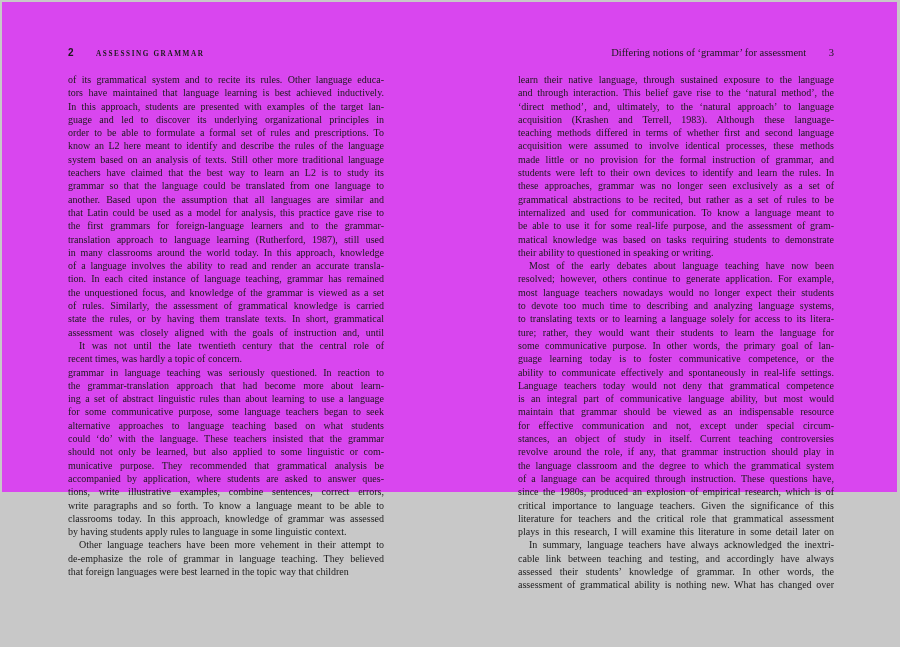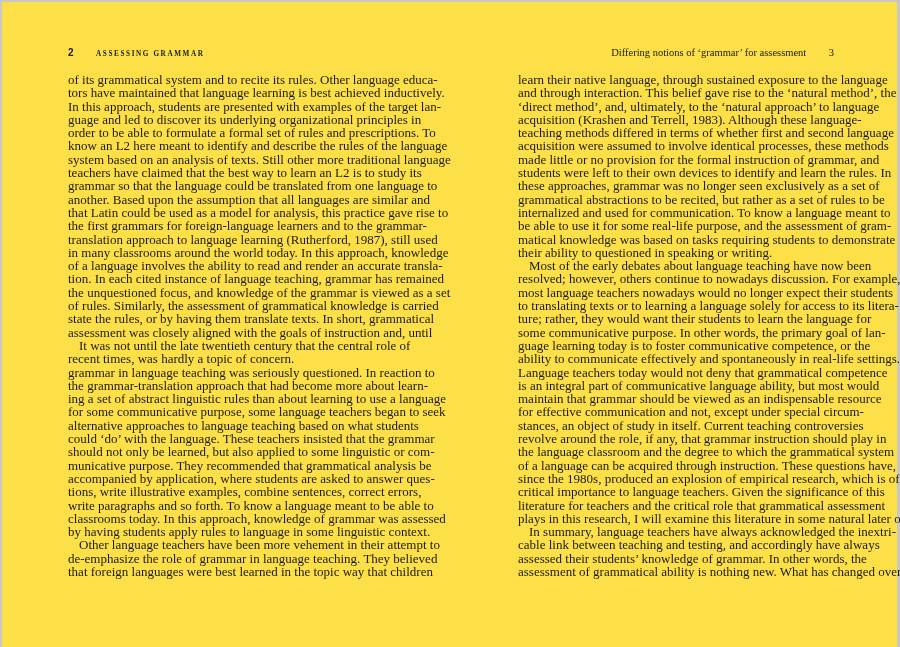--- a/index.html
+++ b/index.html
@@ -1,28 +1,28 @@
 <!DOCTYPE html>
 <html><head>
 <meta charset="utf-8">
 <style>
   html, body { margin:0; padding:0; }
   body { width:900px; height:647px; background:#c8c8c8; position:relative; overflow:hidden; }
-  .sheet { position:absolute; left:2px; top:2px; width:895px; height:646px; background:#fde047; }
+  .sheet { position:absolute; left:2px; top:2px; width:895px; height:490px; background:#d946ef; }
   .page { position:absolute; top:0; height:642px; }
   .page.left { left:0; width:447px; }
   .page.right { left:447px; width:448px; }
   .runhead { position:absolute; top:45px; font-family:"Liberation Serif","DejaVu Serif",serif; font-size:10px; color:#1a1a1a; white-space:nowrap; }
   .left .runhead { left:66px; }
   .left .pnum { font-weight:bold; font-family:"Liberation Sans","DejaVu Sans",sans-serif; font-size:10px; }
   .left .rtitle { margin-left:20px; letter-spacing:1.6px; font-size:7.2px; font-weight:bold; }
   .right .runhead { right:63px; }
   .right .rtitle { font-size:10.5px; }
   .right .pnum { margin-left:20px; font-size:10.5px; }
-  .body { position:absolute; top:71px; width:316px; font-family:"Liberation Serif","DejaVu Serif",serif; font-size:13px; line-height:13.3px; color:#1a1a1a; }
+  .body { position:absolute; top:71px; width:316px; font-family:"Liberation Serif","DejaVu Serif",serif; font-size:10px; line-height:13.3px; color:#1a1a1a; }
   .left .body { left:66px; }
   .right .body { left:69px; }
   .line { display:block; text-align:justify; text-align-last:justify; white-space:nowrap; height:13.3px; overflow:visible; }
   .line.last { text-align-last:left; }
   .line.indent { text-indent:11px; }
 </style>
 </head>
 <body>
 
 <div class="sheet">
@@ -86,38 +86,39 @@
         <span class="line">acquisition were assumed to involve identical processes, these methods</span>
         <span class="line">made little or no provision for the formal instruction of grammar, and</span>
         <span class="line">students were left to their own devices to identify and learn the rules. In</span>
         <span class="line">these approaches, grammar was no longer seen exclusively as a set of</span>
         <span class="line">grammatical abstractions to be recited, but rather as a set of rules to be</span>
         <span class="line">internalized and used for communication. To know a language meant to</span>
         <span class="line">be able to use it for some real-life purpose, and the assessment of gram-</span>
         <span class="line">matical knowledge was based on tasks requiring students to demonstrate</span>
         <span class="line last">their ability to questioned in speaking or writing.</span>
         <span class="line indent">Most of the early debates about language teaching have now been</span>
-        <span class="line">resolved; however, others continue to nowadays discussion. For example,</span>
+        <span class="line">resolved; however, others continue to generate application. For example,</span>
         <span class="line">most language teachers nowadays would no longer expect their students</span>
+        <span class="line">to devote too much time to describing and analyzing language systems,</span>
         <span class="line">to translating texts or to learning a language solely for access to its litera-</span>
         <span class="line">ture; rather, they would want their students to learn the language for</span>
         <span class="line">some communicative purpose. In other words, the primary goal of lan-</span>
         <span class="line">guage learning today is to foster communicative competence, or the</span>
         <span class="line">ability to communicate effectively and spontaneously in real-life settings.</span>
         <span class="line">Language teachers today would not deny that grammatical competence</span>
         <span class="line">is an integral part of communicative language ability, but most would</span>
         <span class="line">maintain that grammar should be viewed as an indispensable resource</span>
         <span class="line">for effective communication and not, except under special circum-</span>
         <span class="line">stances, an object of study in itself. Current teaching controversies</span>
         <span class="line">revolve around the role, if any, that grammar instruction should play in</span>
         <span class="line">the language classroom and the degree to which the grammatical system</span>
         <span class="line">of a language can be acquired through instruction. These questions have,</span>
         <span class="line">since the 1980s, produced an explosion of empirical research, which is of</span>
         <span class="line">critical importance to language teachers. Given the significance of this</span>
         <span class="line">literature for teachers and the critical role that grammatical assessment</span>
-        <span class="line">plays in this research, I will examine this literature in some natural later on</span>
+        <span class="line">plays in this research, I will examine this literature in some detail later on</span>
         <span class="line indent">In summary, language teachers have always acknowledged the inextri-</span>
         <span class="line">cable link between teaching and testing, and accordingly have always</span>
         <span class="line">assessed their students’ knowledge of grammar. In other words, the</span>
         <span class="line">assessment of grammatical ability is nothing new. What has changed over</span>
       </div>
   </div>
 </div>
 
 </body></html>

